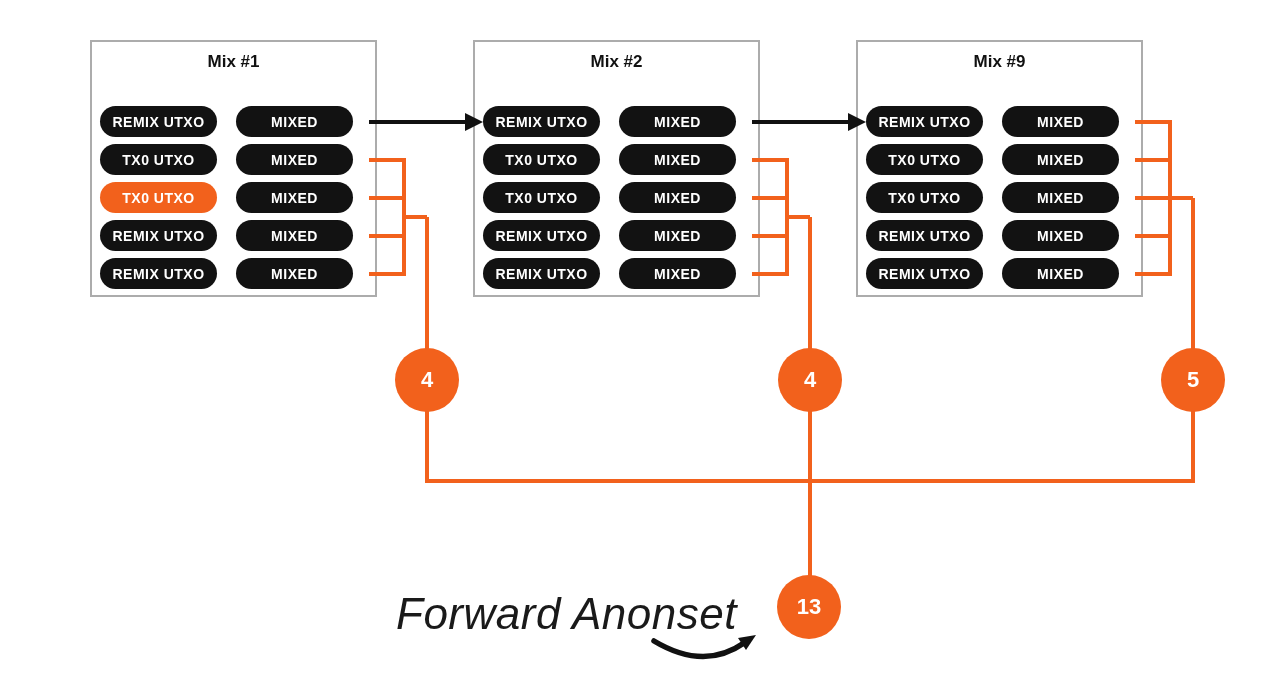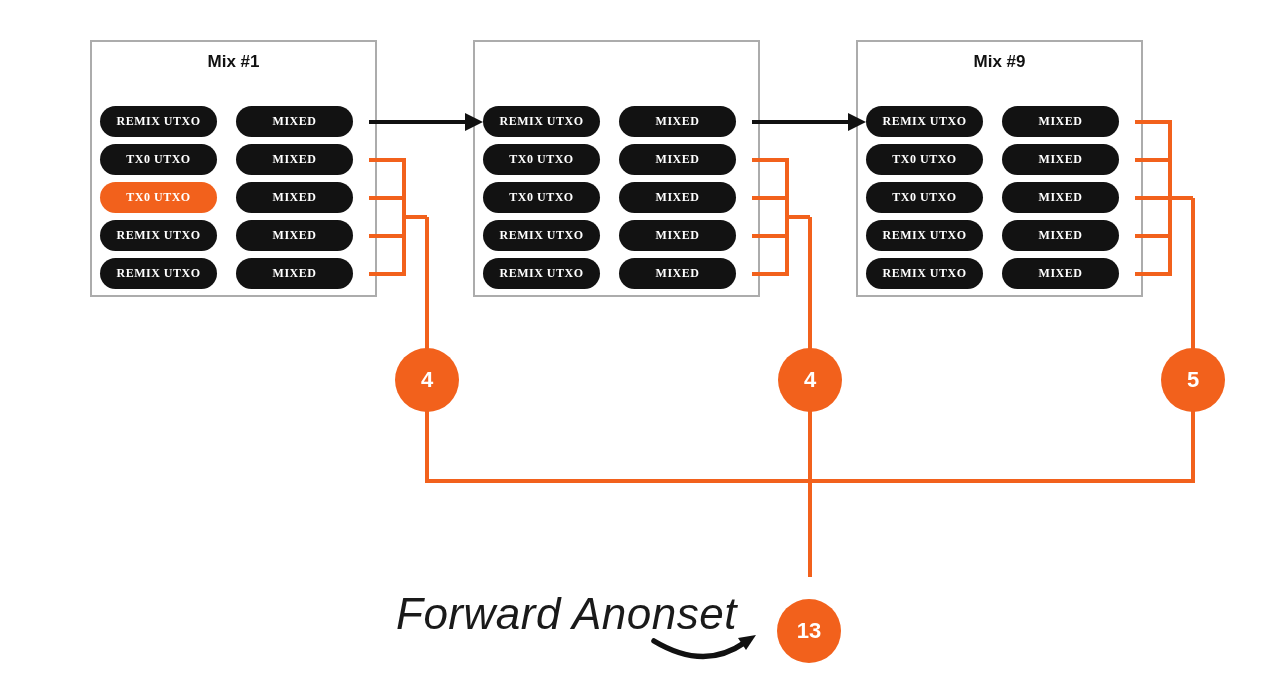--- a/index.html
+++ b/index.html
@@ -21,43 +21,42 @@
   }
   #mix-box-1{left:90px;}
   #mix-box-2{left:473px;}
   #mix-box-3{left:856px;}
   .mix-title{
     position:absolute;top:10px;left:0;width:100%;text-align:center;
     font-size:17px;font-weight:bold;color:var(--ink);line-height:20px;
   }
   .pill{
     position:absolute;width:117px;height:31px;border-radius:16px;
-    background:var(--pill);color:#fff;font-size:12px;font-weight:bold;
+    background:var(--pill);color:#fff;font-size:14px;font-weight:bold;
     letter-spacing:0.5px;display:flex;align-items:center;justify-content:center;
     white-space:nowrap;
-    font-family:Liberation Serif, serif;
   }
   .pill[data-highlight="true"]{background:var(--orange);}
   .col-in{left:8px;}
   .col-out{left:144px;}
   .row-0{top:64px;} .row-1{top:102px;} .row-2{top:140px;} .row-3{top:178px;} .row-4{top:216px;}
   #wires{position:absolute;left:0;top:0;z-index:2;}
   .ol{stroke:var(--orange);stroke-width:4;fill:none;}
   .bl{stroke:var(--ink);stroke-width:4;fill:none;}
   .bfill{fill:var(--ink);stroke:none;}
   .swoosh{stroke:var(--ink);stroke-width:5.5;fill:none;stroke-linecap:round;}
   .badge{
     position:absolute;width:64px;height:64px;border-radius:50%;
     background:var(--orange);color:#fff;font-size:22px;font-weight:bold;
     display:flex;align-items:center;justify-content:center;z-index:3;
   }
   #badge-1{left:395px;top:348px;}
   #badge-2{left:778px;top:348px;}
   #badge-3{left:1161px;top:348px;}
-  #badge-total{left:777px;top:599px;text-align:center;}
+  #badge-total{left:777px;top:575px;text-align:center;}
   #caption{
     position:absolute;left:396px;top:590px;z-index:3;
     font-size:44px;font-style:italic;color:#1a1a1a;letter-spacing:0.5px;
     line-height:1.1;white-space:nowrap;
   }
 </style>
 </head>
 <body>
 
 <div id="canvas">
@@ -70,20 +69,21 @@
     <div class="pill col-in row-3" data-highlight="false">REMIX UTXO</div>
     <div class="pill col-in row-4" data-highlight="false">REMIX UTXO</div>
     <div class="pill col-out row-0">MIXED</div>
     <div class="pill col-out row-1">MIXED</div>
     <div class="pill col-out row-2">MIXED</div>
     <div class="pill col-out row-3">MIXED</div>
     <div class="pill col-out row-4">MIXED</div>
   </div>
 
   <div class="mix-box" id="mix-box-2">
+    <div class="mix-title">Mix #2</div>
     <div class="pill col-in row-0" data-highlight="false">REMIX UTXO</div>
     <div class="pill col-in row-1" data-highlight="false">TX0 UTXO</div>
     <div class="pill col-in row-2" data-highlight="false">TX0 UTXO</div>
     <div class="pill col-in row-3" data-highlight="false">REMIX UTXO</div>
     <div class="pill col-in row-4" data-highlight="false">REMIX UTXO</div>
     <div class="pill col-out row-0">MIXED</div>
     <div class="pill col-out row-1">MIXED</div>
     <div class="pill col-out row-2">MIXED</div>
     <div class="pill col-out row-3">MIXED</div>
     <div class="pill col-out row-4">MIXED</div>

